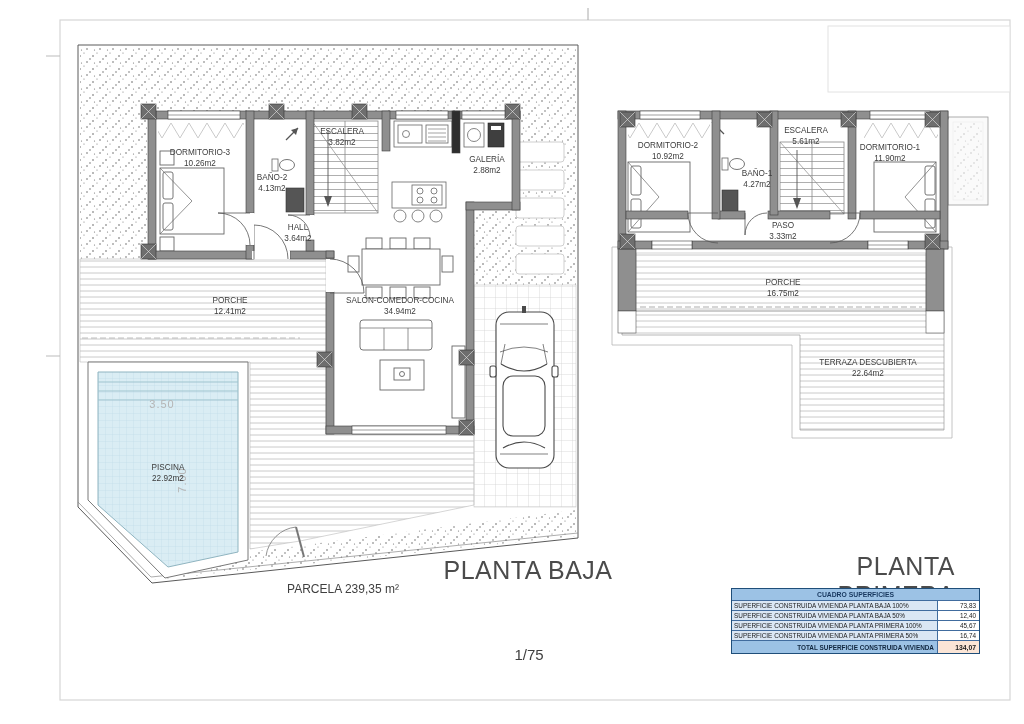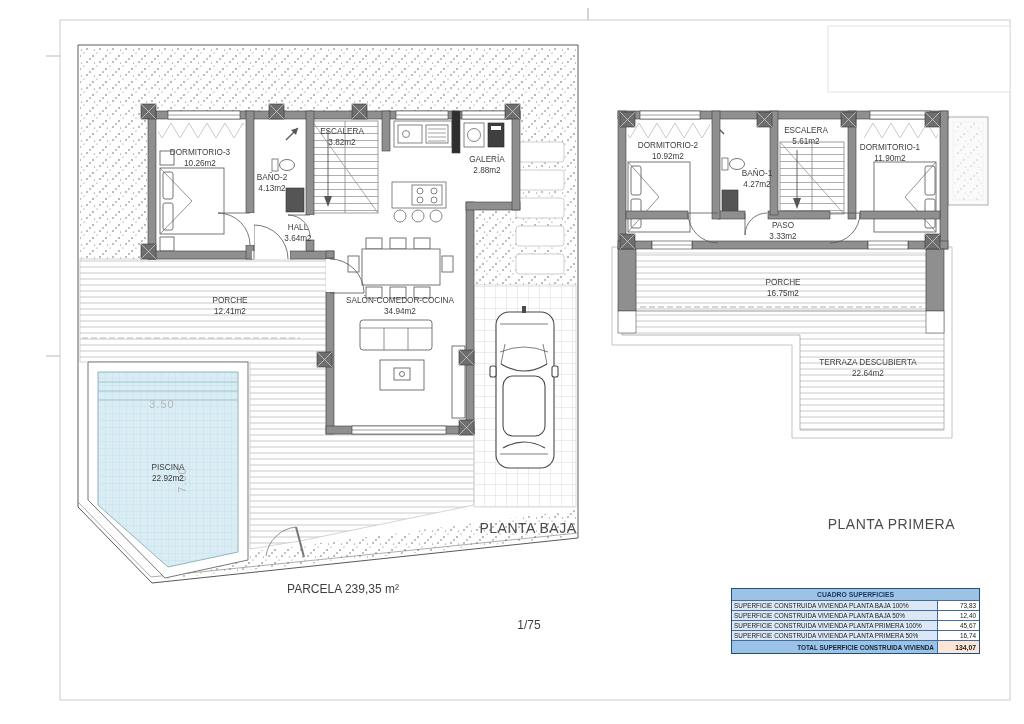--- a/index.html
+++ b/index.html
@@ -1,25 +1,25 @@
 <!DOCTYPE html>
 <html><head>
 <meta charset="utf-8">
 <style>
   html,body{margin:0;padding:0;background:#ffffff;}
   .sheet{position:relative;width:1024px;height:724px;background:#fff;overflow:hidden;
          font-family:"Liberation Sans","DejaVu Sans",sans-serif;}
   svg{position:absolute;left:0;top:0;}
-  .floor-title{position:absolute;text-align:center;font-size:14px;color:#4b4b4b;letter-spacing:.5px;}
+  .floor-title{position:absolute;text-align:center;font-size:25px;color:#4b4b4b;letter-spacing:.5px;margin-top:36px;}
   #title-baja{left:428px;top:520px;width:200px;}
   #title-primera{left:755px;top:516px;width:200px;text-align:right;}
   #parcela-label{position:absolute;left:233px;top:582px;width:220px;text-align:center;
                  font-size:12px;color:#3f3f3f;}
-  #scale-label{position:absolute;left:479px;top:618px;width:100px;text-align:center;
-               font-size:12px;color:#3f3f3f;}
+  #scale-label{position:absolute;left:479px;top:646px;width:100px;text-align:center;
+               font-size:15px;color:#3f3f3f;}
   
   .areas-table{position:absolute;left:731px;top:588px;width:249px;border:1.2px solid #1f4e79;
                font-size:6.4px;color:#1a1a1a;box-sizing:border-box;background:#fff;}
   .areas-table .hdr{height:11px;line-height:11px;background:#9cc2e5;color:#17375e;
                     font-weight:bold;text-align:center;font-size:6.8px;}
   .t-row{display:flex;height:10px;line-height:10px;border-top:1px solid #416c9e;box-sizing:border-box;}
   .t-row .lbl{flex:1;background:#dbe7f4;padding-left:2px;white-space:nowrap;overflow:hidden;}
   .t-row .val{width:42px;background:#fff;text-align:right;padding-right:3px;
               border-left:1px solid #416c9e;box-sizing:border-box;}
   .t-total{height:13px;line-height:13px;font-weight:bold;}

